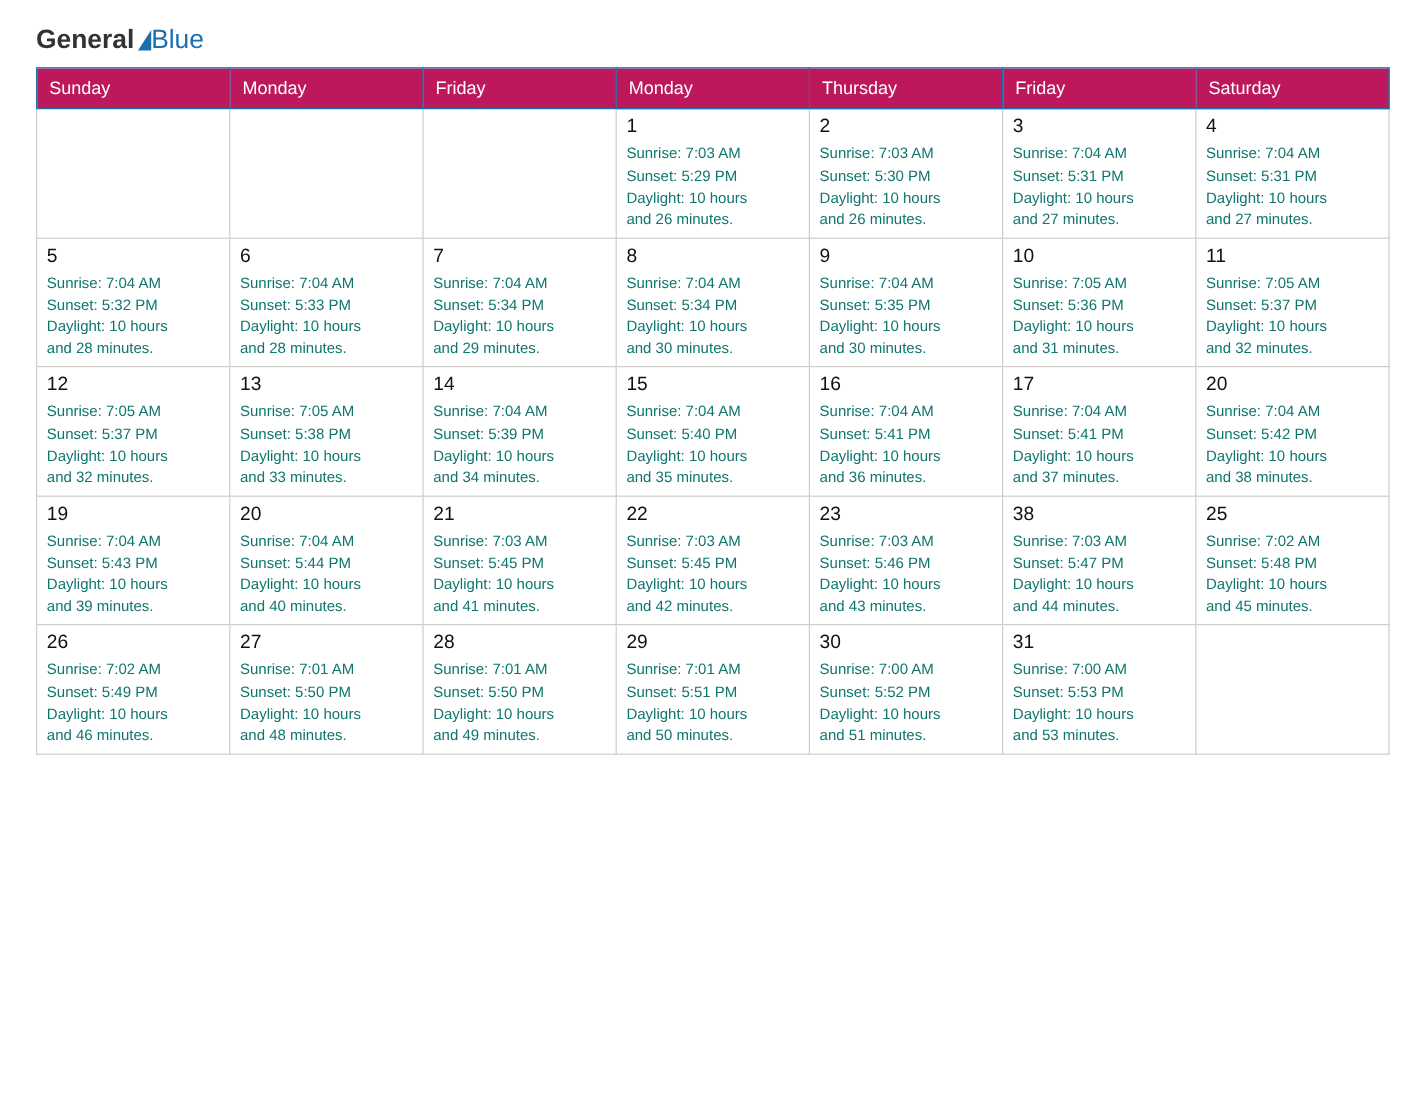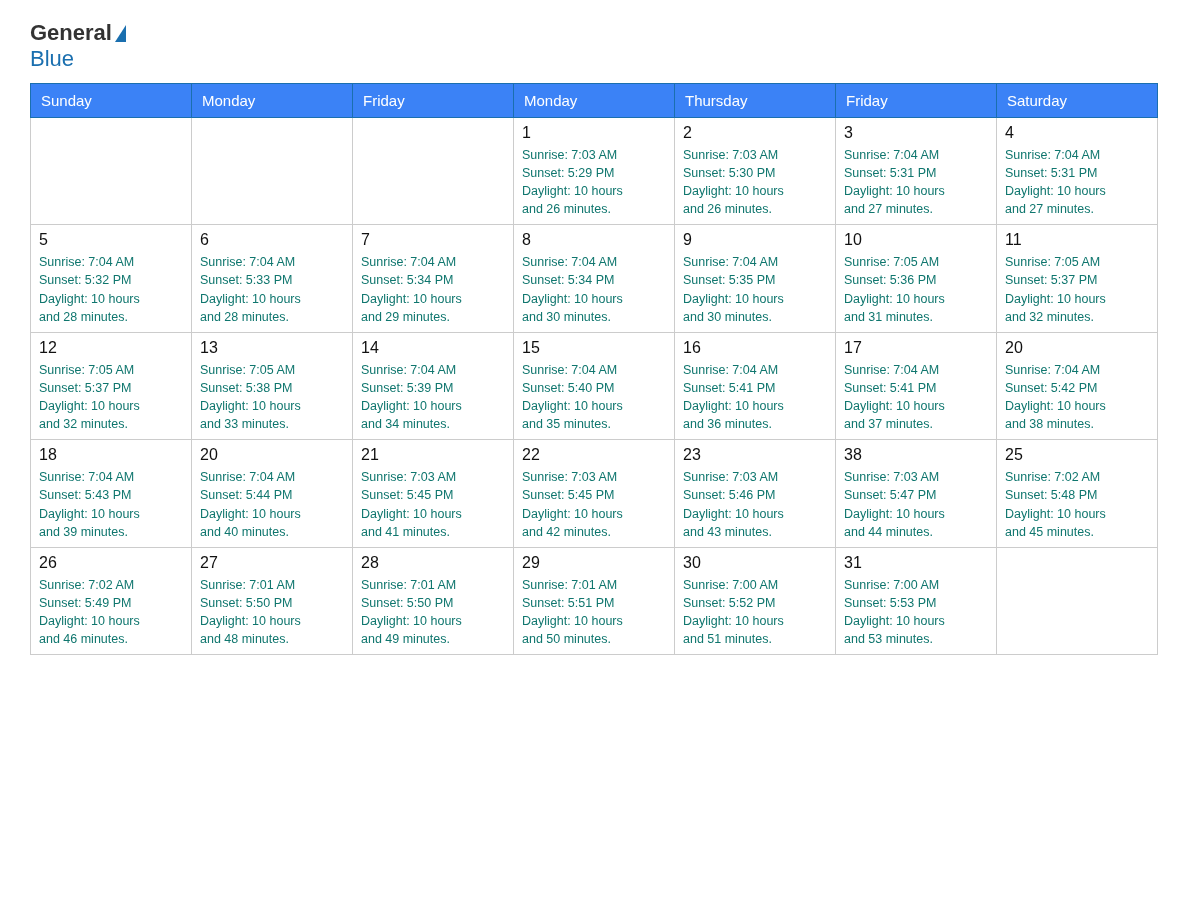--- a/index.html
+++ b/index.html
@@ -34,21 +34,21 @@
       font-size: 22px;
       color: #333;
       margin-top: 4px;
     }
     .calendar {
       width: 100%;
       border-collapse: collapse;
       margin-top: 10px;
     }
     .calendar th {
-      background: #3b82f6;
+      background: #be185d;
       color: #fff;
       font-size: 15px;
       font-weight: normal;
       padding: 8px 10px;
       text-align: left;
       border: 1px solid #1a6faf;
     }
     .calendar td {
       border: 1px solid #ccc;
       vertical-align: top;
@@ -72,21 +72,21 @@
     }
     .empty-cell {
       background: #fff;
     }
   </style>
 </head>
 <body>
 
 <div class="header">
   <div class="logo">
-  <div style="display:flex;flex-direction:column;line-height:1.2;">
+  <div style="display:flex;flex-direction:row;line-height:1.2;">
     <span style="font-size:22px;font-weight:bold;color:#333;font-family:Arial,sans-serif;display:flex;align-items:center;">
       General
       <span style="display:inline-block;width:0;height:0;border-left:11px solid transparent;border-bottom:17px solid #1a6faf;margin-left:3px;"></span>
     </span>
     <span style="font-size:22px;font-weight:normal;color:#1a6faf;font-family:Arial,sans-serif;">Blue</span>
   </div>
 </div>
   <div class="title-block">
     <div class="month-title"></div>
     <div class="location-title"></div>
@@ -236,21 +236,21 @@
         <td>
           <span class="day-number">20</span>
           <div class="day-info" style="white-space: pre-line;">Sunrise: 7:04 AM
 Sunset: 5:42 PM
 Daylight: 10 hours
 and 38 minutes.</div>
         </td>
       </tr>
       <tr>
         <td>
-          <span class="day-number">18</span>
+          <span class="day-number">19</span>
           <div class="day-info" style="white-space: pre-line;">Sunrise: 7:04 AM
 Sunset: 5:43 PM
 Daylight: 10 hours
 and 39 minutes.</div>
         </td>
         <td>
           <span class="day-number">20</span>
           <div class="day-info" style="white-space: pre-line;">Sunrise: 7:04 AM
 Sunset: 5:44 PM
 Daylight: 10 hours

